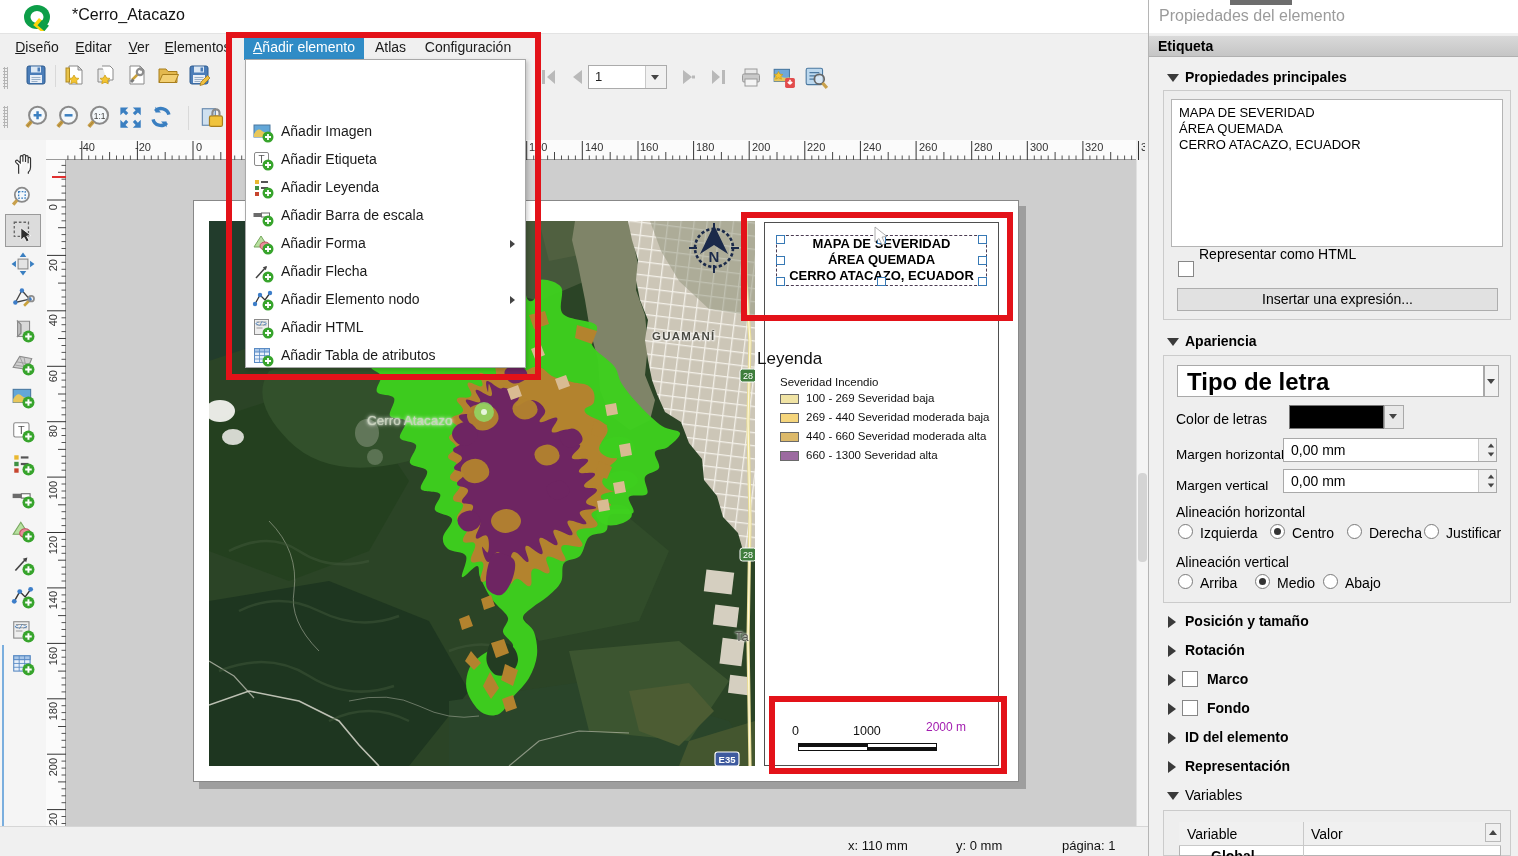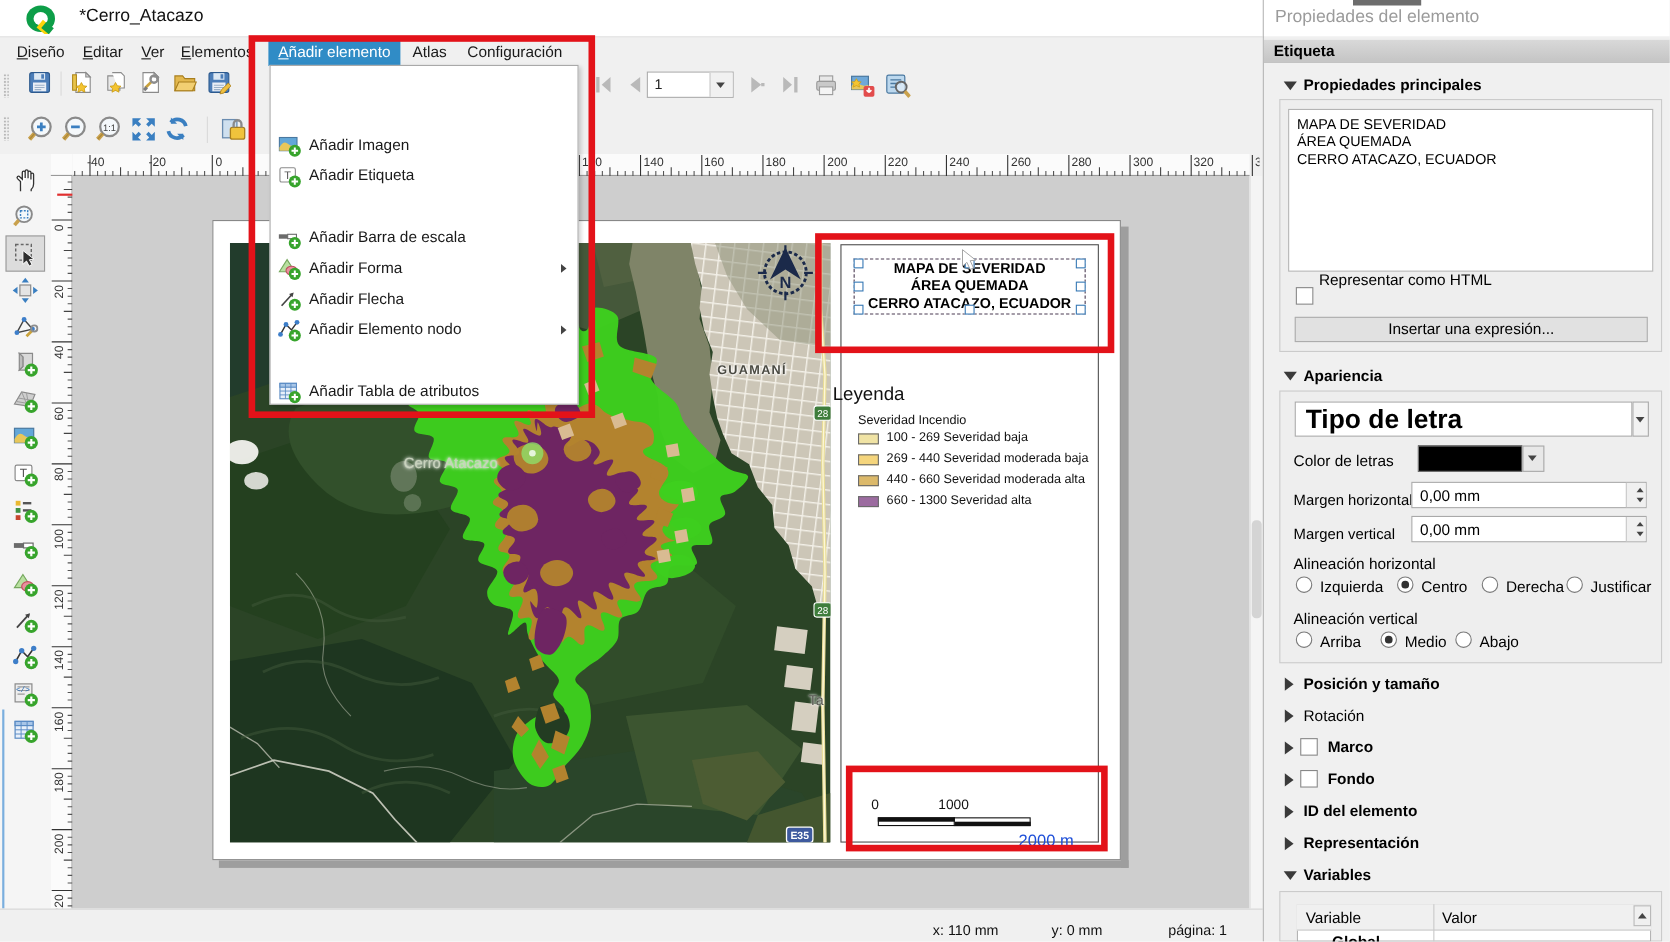--- a/index.html
+++ b/index.html
@@ -488,21 +488,21 @@
         <div class="abs" style="left:740px;top:232px;font-size:11.5px;color:#111">100 - 269 Severidad baja</div>
         <div class="abs" style="left:714px;top:253px;width:19px;height:10px;background:#f5d57c;border:1px solid #6a6a6a"></div>
         <div class="abs" style="left:740px;top:251px;font-size:11.5px;color:#111">269 - 440 Severidad moderada baja</div>
         <div class="abs" style="left:714px;top:272px;width:19px;height:10px;background:#dcb96a;border:1px solid #6a6a6a"></div>
         <div class="abs" style="left:740px;top:270px;font-size:11.5px;color:#111">440 - 660 Severidad moderada alta</div>
         <div class="abs" style="left:714px;top:291px;width:19px;height:10px;background:#9c6ba0;border:1px solid #6a6a6a"></div>
         <div class="abs" style="left:740px;top:289px;font-size:11.5px;color:#111">660 - 1300 Severidad alta</div>
 
         <div class="abs" style="left:726px;top:564px;font-size:12.5px;color:#111">0</div>
         <div class="abs" style="left:787px;top:564px;font-size:12.5px;color:#111">1000</div>
-        <div class="abs" style="left:860px;top:596px;font-size:15px;color:#1d4ed8">2000 m</div>
+        <div class="abs" style="left:860px;top:560px;font-size:12px;color:#a21caf">2000 m</div>
         <div class="abs" style="left:732px;top:583px;width:139px;height:8px;border:1px solid #111"></div>
         <div class="abs" style="left:732px;top:583px;width:70px;height:4px;background:#111"></div>
         <div class="abs" style="left:802px;top:587px;width:69px;height:4px;background:#111"></div>
         <div class="abs" style="left:801px;top:583px;width:1px;height:8px;background:#111"></div>
 
         <div class="abs" style="left:710px;top:75px;width:211px;height:51px;border:1px dashed #4a3b52"></div>
         <div class="abs" style="left:710px;top:76px;width:211px;font-size:13px;font-weight:bold;line-height:16px;text-align:center;color:#000">MAPA DE SEVERIDAD<br>ÁREA QUEMADA<br>CERRO ATACAZO, ECUADOR</div>
         <div class="hdl" style="left:710px;top:75px"></div>
         <div class="hdl" style="left:811px;top:75px"></div>
         <div class="hdl" style="left:912px;top:75px"></div>
@@ -576,33 +576,33 @@
     <div class="abs radio" style="left:29px;top:574px"></div>
       <div class="abs" style="left:51px;top:575px;font-size:14px">Arriba</div>
     <div class="abs radio sel" style="left:106px;top:574px"></div>
       <div class="abs" style="left:128px;top:575px;font-size:14px">Medio</div>
     <div class="abs radio" style="left:174px;top:574px"></div>
       <div class="abs" style="left:196px;top:575px;font-size:14px">Abajo</div>
 
     <div class="abs tri-r" style="left:19px;top:616px"></div>
     <div class="abs" style="left:36px;top:613px;font-size:14px;font-weight:bold">Posición y tamaño</div>
     <div class="abs tri-r" style="left:19px;top:645px"></div>
-    <div class="abs" style="left:36px;top:642px;font-size:14px;font-weight:normal">Rotación</div>
+    <div class="abs" style="left:36px;top:642px;font-size:14px;font-weight:bold">Rotación</div>
     <div class="abs tri-r" style="left:19px;top:674px"></div>
     <div class="abs cb" style="left:33px;top:671px"></div>
     <div class="abs" style="left:58px;top:671px;font-size:14px;font-weight:bold">Marco</div>
     <div class="abs tri-r" style="left:19px;top:703px"></div>
     <div class="abs cb" style="left:33px;top:700px"></div>
     <div class="abs" style="left:58px;top:700px;font-size:14px;font-weight:bold">Fondo</div>
     <div class="abs tri-r" style="left:19px;top:732px"></div>
     <div class="abs" style="left:36px;top:729px;font-size:14px;font-weight:bold">ID del elemento</div>
     <div class="abs tri-r" style="left:19px;top:761px"></div>
     <div class="abs" style="left:36px;top:758px;font-size:14px;font-weight:bold">Representación</div>
     <div class="abs tri-d" style="left:18px;top:792px"></div>
-    <div class="abs" style="left:36px;top:787px;font-size:14px;font-weight:bold">Variables</div>
+    <div class="abs" style="left:36px;top:787px;font-size:14px;font-weight:normal">Variables</div>
     <div class="abs gbox" style="left:14px;top:810px;width:348px;height:46px"></div>
     <div class="abs" style="left:30px;top:822px;width:322px;height:34px;background:#fff;border:1px solid #b4b4b4"></div>
     <div class="abs" style="left:30px;top:822px;width:322px;height:24px;background:#f0f0f0;border-bottom:1px solid #c9c9c9"></div>
     <div class="abs" style="left:154px;top:822px;width:1px;height:34px;background:#c9c9c9"></div>
     <div class="abs" style="left:38px;top:826px;font-size:14px">Variable</div>
     <div class="abs" style="left:162px;top:826px;font-size:14px">Valor</div>
     <div class="abs" style="left:336px;top:823px;width:16px;height:19px;background:#f0f0f0;border:1px solid #b9b9b9"></div>
     <div class="abs arr-u" style="left:340px;top:830px"></div>
     <div class="abs" style="left:62px;top:848px;font-size:14px;font-weight:bold">Global</div>
   </div>
@@ -619,20 +619,32 @@
       </div>
     <div class="ditem" style="top:86px">
         <svg class="ico" viewBox="0 0 22 22">
           <rect x="2.5" y="3.5" width="14" height="13" rx="1.5" fill="#fff" stroke="#8a8a8a"></rect>
           <text x="9.5" y="13.5" font-size="10" fill="#555" text-anchor="middle" font-family="Liberation Sans">T</text>
           <circle cx="16" cy="16" r="5.5" fill="#37a42c"></circle>
           <path d="M16 13 v6 M13 16 h6" stroke="#fff" stroke-width="1.8"></path>
         </svg>
         <span class="txt">Añadir Etiqueta</span>
       </div>
+    <div class="ditem" style="top:114px">
+        <svg class="ico" viewBox="0 0 22 22">
+          <rect x="3" y="3" width="4" height="4" fill="#e9b830"></rect>
+          <rect x="9" y="4" width="7" height="2" fill="#555"></rect>
+          <rect x="3" y="9" width="4" height="4" fill="#3f9143"></rect>
+          <rect x="9" y="10" width="7" height="2" fill="#555"></rect>
+          <rect x="3" y="15" width="4" height="4" fill="#c7452e"></rect>
+          <circle cx="16" cy="16" r="5.5" fill="#37a42c"></circle>
+          <path d="M16 13 v6 M13 16 h6" stroke="#fff" stroke-width="1.8"></path>
+        </svg>
+        <span class="txt">Añadir Leyenda</span>
+      </div>
     <div class="ditem" style="top:142px">
         <svg class="ico" viewBox="0 0 22 22">
           <rect x="1.5" y="8" width="8" height="4" fill="#6b6b6b"></rect>
           <rect x="9.5" y="8" width="8" height="4" fill="#fff" stroke="#6b6b6b"></rect>
           <circle cx="16" cy="16" r="5.5" fill="#37a42c"></circle>
           <path d="M16 13 v6 M13 16 h6" stroke="#fff" stroke-width="1.8"></path>
         </svg>
         <span class="txt">Añadir Barra de escala</span>
       </div>
     <div class="ditem" style="top:170px">
@@ -659,20 +671,30 @@
       </div>
     <div class="ditem" style="top:198px">
         <svg class="ico" viewBox="0 0 22 22">
           <path d="M4 17 L14 6" stroke="#444" stroke-width="1.5"></path>
           <path d="M15 5 l-4.2 1.2 3.1 3.1 z" fill="#444"></path>
           <circle cx="16" cy="16" r="5.5" fill="#37a42c"></circle>
           <path d="M16 13 v6 M13 16 h6" stroke="#fff" stroke-width="1.8"></path>
         </svg>
         <span class="txt">Añadir Flecha</span>
       </div>
+    <div class="ditem" style="top:254px">
+        <svg class="ico" viewBox="0 0 22 22">
+          <rect x="2.5" y="2.5" width="14" height="15" fill="#eee" stroke="#8a8a8a"></rect>
+          <path d="M4.5 5 h10 M4.5 8 h10 M4.5 11 h6" stroke="#9a9a9a"></path>
+          <text x="9" y="9" font-size="6.5" fill="#2d6fb8" text-anchor="middle" font-family="Liberation Mono">&lt;/&gt;</text>
+          <circle cx="16" cy="16" r="5.5" fill="#37a42c"></circle>
+          <path d="M16 13 v6 M13 16 h6" stroke="#fff" stroke-width="1.8"></path>
+        </svg>
+        <span class="txt">Añadir HTML</span>
+      </div>
     <div class="ditem" style="top:282px">
         <svg class="ico" viewBox="0 0 22 22">
           <rect x="2.5" y="3.5" width="15" height="14" fill="#e8f0fa" stroke="#5a8bc4"></rect>
           <rect x="2.5" y="3.5" width="15" height="3.5" fill="#a8c6e8" stroke="#5a8bc4"></rect>
           <path d="M7.5 3.5 v14 M12.5 3.5 v14 M2.5 10.5 h15 M2.5 14 h15" stroke="#5a8bc4" stroke-width="0.8"></path>
           <circle cx="16" cy="16" r="5.5" fill="#37a42c"></circle>
           <path d="M16 13 v6 M13 16 h6" stroke="#fff" stroke-width="1.8"></path>
         </svg>
         <span class="txt">Añadir Tabla de atributos</span>
       </div>

